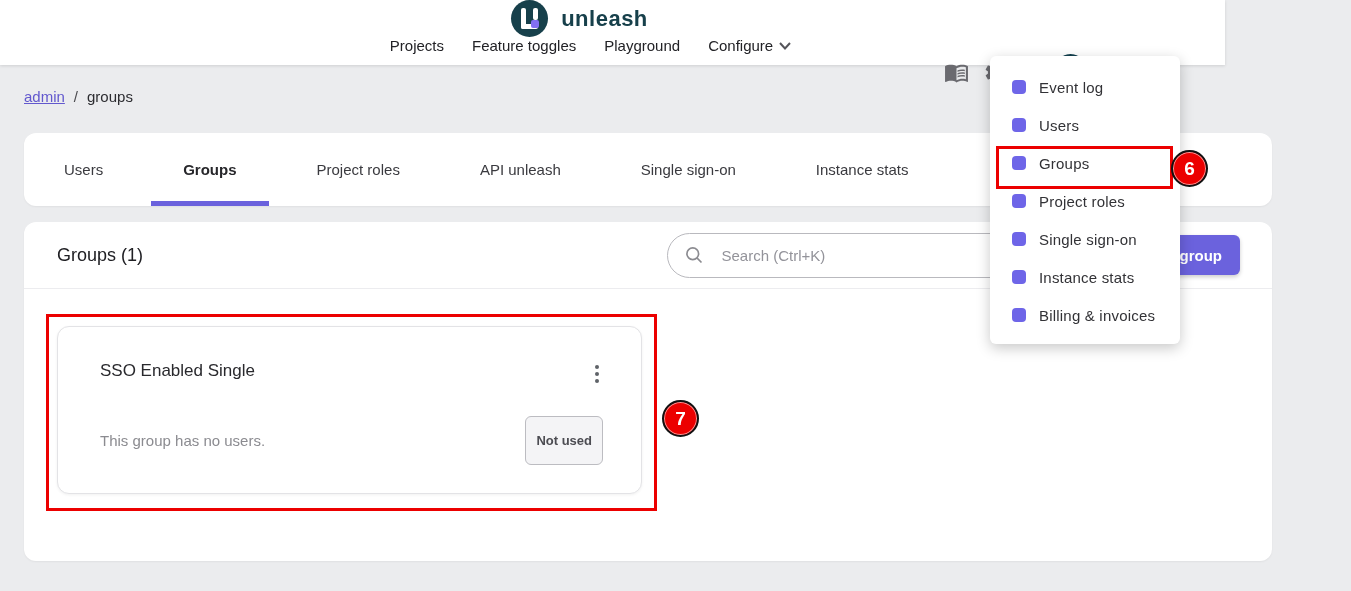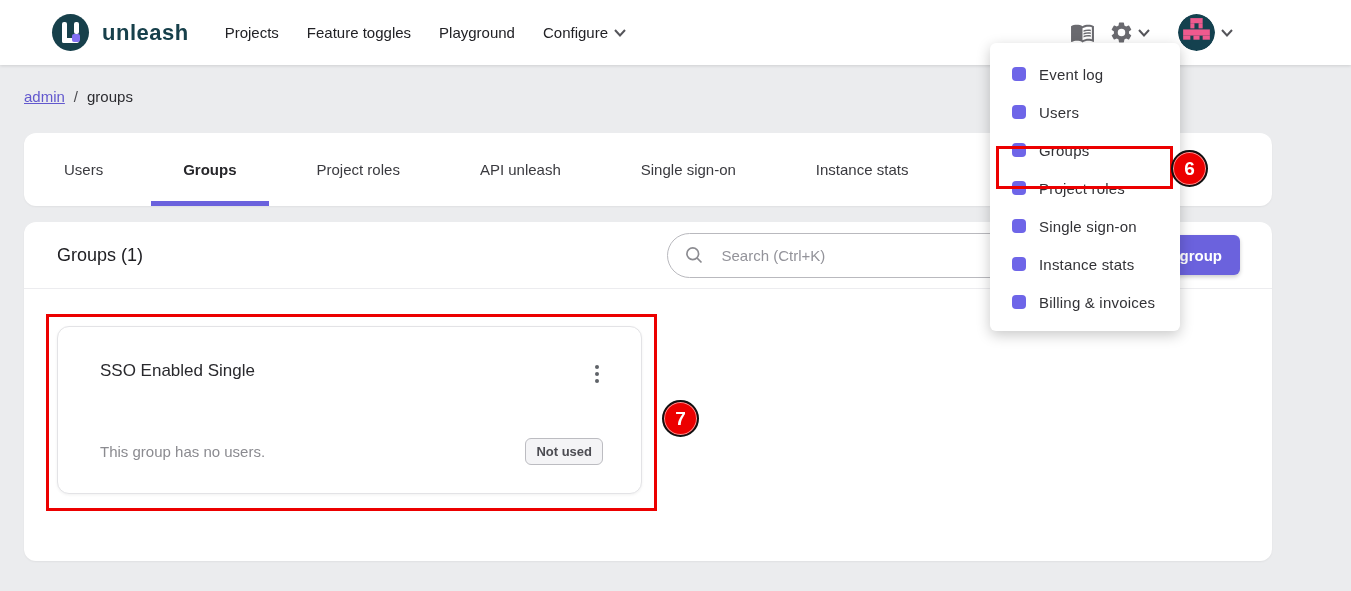--- a/index.html
+++ b/index.html
@@ -6,23 +6,23 @@
   html,body { width:1351px; height:591px; }
   body {
     position: relative;
     background:#ebecee;
     font-family:"Liberation Sans", sans-serif;
     overflow:hidden;
     color:#232326;
   }
   
   .navbar{
-    position:absolute; top:0; left:0; width:1351px; height:65px;
+    position:absolute; top:0; left:0; width:1225px; height:65px;
     background:#ffffff; box-shadow:0 1px 3px rgba(0,0,0,.12);
-    display:flex; align-items:center; padding:0 118px 0 52px; z-index:5;
+    display:flex; align-items:center; padding:0 118px 0 52px; z-index:5;flex-direction:column;
   }
   .brand{ display:flex; align-items:center; gap:13px; }
   .logo-circle{ width:37px; height:37px; border-radius:50%; background:#17404b; position:relative; flex:0 0 auto;}
   .logo-u{ position:absolute; left:10px; top:8px; width:17px; height:21px; }
   .logo-u .bar-l{ position:absolute; left:0; top:0; width:5px; height:21px; background:#fff; border-radius:2px;}
   .brand-name{ font-size:22px; font-weight:bold; color:#17404b; letter-spacing:.5px; }
   .nav-links{ display:flex; align-items:center; margin-left:22px; }
   .nav-link{ padding:0 14px; font-size:15px; font-weight:500; color:#222226; cursor:pointer; display:flex; align-items:center; gap:6px;}
   .chev{ width:12px; height:8px; }
   .chev polyline{ fill:none; stroke:#55555a; stroke-width:2; }
@@ -80,25 +80,25 @@
     padding:34px 38px 28px 42px;
   }
   .group-card-top{ display:flex; align-items:flex-start; }
   .group-title{ font-size:17px; color:#29292d; }
   .kebab{ margin-left:auto; display:flex; flex-direction:column; gap:3px; padding:4px; cursor:pointer;}
   .kebab i{ width:4px; height:4px; border-radius:50%; background:#5f6368; }
   .group-card-bottom{ display:flex; align-items:center; }
   .empty-text{ font-size:15px; color:#8b8b90; }
   .badge{
     margin-left:auto; font-size:13px; font-weight:bold; color:#4c4c52;
-    background:#f4f4f6; border:1px solid #bcbcc1; border-radius:6px; padding:5px 10px;
+    background:#f4f4f6; border:1px solid #bcbcc1; border-radius:6px; padding:16px 10px;
   }
   
   .dropdown{
-    position:absolute; left:990px; top:43px; width:190px; height:288px;
+    position:absolute; left:990px; top:56px; width:190px; height:288px;
     background:#fff; border-radius:6px; box-shadow:0 4px 14px rgba(0,0,0,.22);
     padding-top:12px; z-index:10;
   }
   .menu-item{ height:38px; display:flex; align-items:center; gap:13px; padding:0 0 0 22px; cursor:pointer; }
   .menu-square{ width:14px; height:14px; border-radius:4px; background:#6e65e8; flex:0 0 auto;}
   .menu-label{ font-size:15px; color:#323236; letter-spacing:.2px; }
   
   .anno-box{ position:absolute; border:3px solid #ec0000; z-index:11; pointer-events:none; }
   .anno-box.box-6{ left:996px; top:146px; width:177px; height:43px; }
   .anno-box.box-7{ left:46px; top:314px; width:611px; height:197px; z-index:3;}

